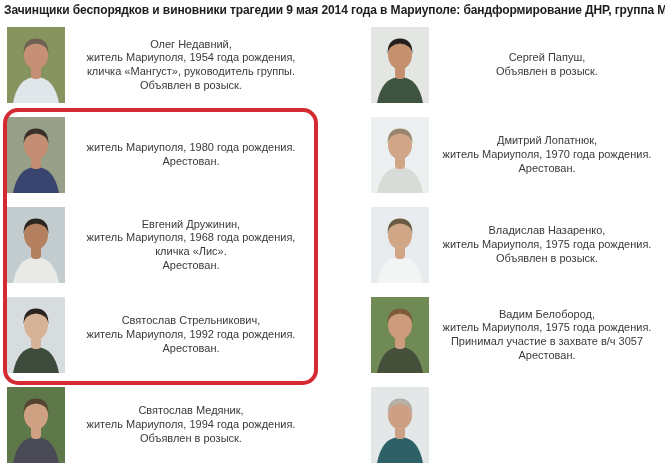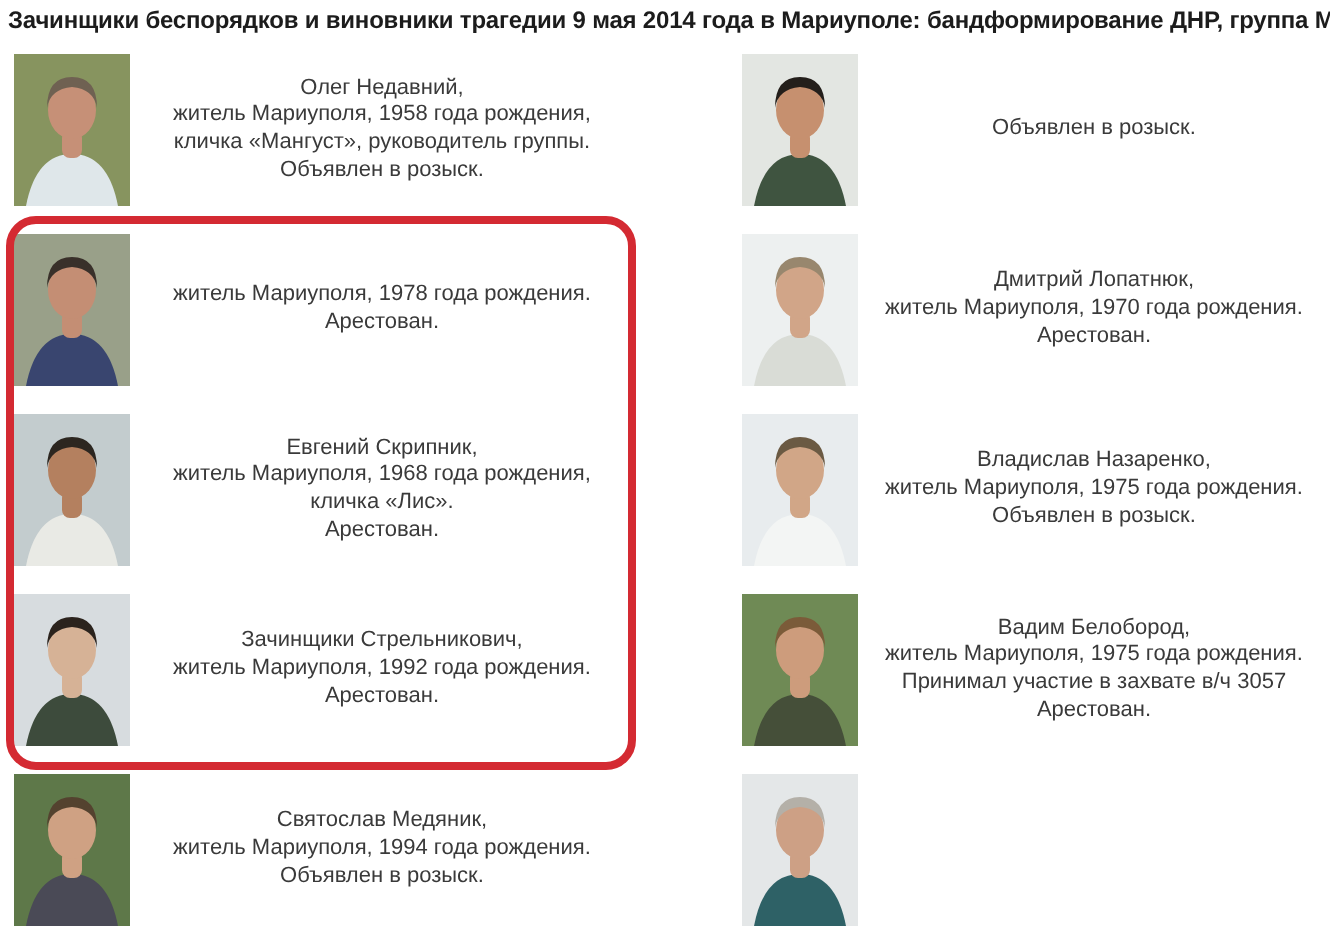--- a/index.html
+++ b/index.html
@@ -78,67 +78,67 @@
             <svg viewBox="0 0 58 76" xmlns="http://www.w3.org/2000/svg">
               <rect width="58" height="76" fill="var(--pbg)"></rect>
               <path d="M6 76 Q11 50 29 50 Q47 50 52 76 Z" fill="var(--pshirt)"></path>
               <rect x="24" y="38" width="10" height="14" rx="4" fill="var(--pskin)"></rect>
               <ellipse cx="29" cy="28" rx="12" ry="14.5" fill="var(--pskin)"></ellipse>
               <path d="M16.5 27 Q16.5 11.5 29 11.5 Q41.5 11.5 41.5 27 Q40 17.5 29 16.5 Q18 17.5 16.5 27 Z" fill="var(--phair)"></path>
             </svg>
           </div>
         <div class="info">
           <div>Олег Недавний,</div>
-          <div>житель Мариуполя, 1958 года рождения, кличка «Мангуст», руководитель группы.</div>
+          <div>житель Мариуполя, 1954 года рождения, кличка «Мангуст», руководитель группы.</div>
           <div>Объявлен в розыск.</div>
         </div>
       </div>
       <div class="card">
         <div class="photo" style="--pbg: #99a089; --pshirt: #39456f; --phair: #39302a; --pskin: #c48e74;">
             <svg viewBox="0 0 58 76" xmlns="http://www.w3.org/2000/svg">
               <rect width="58" height="76" fill="var(--pbg)"></rect>
               <path d="M6 76 Q11 50 29 50 Q47 50 52 76 Z" fill="var(--pshirt)"></path>
               <rect x="24" y="38" width="10" height="14" rx="4" fill="var(--pskin)"></rect>
               <ellipse cx="29" cy="28" rx="12" ry="14.5" fill="var(--pskin)"></ellipse>
               <path d="M16.5 27 Q16.5 11.5 29 11.5 Q41.5 11.5 41.5 27 Q40 17.5 29 16.5 Q18 17.5 16.5 27 Z" fill="var(--phair)"></path>
             </svg>
           </div>
         <div class="info">
-          <div>житель Мариуполя, 1978 года рождения.</div>
+          <div>житель Мариуполя, 1980 года рождения.</div>
           <div>Арестован.</div>
         </div>
       </div>
       <div class="card">
         <div class="photo" style="--pbg: #c3ccce; --pshirt: #e9eae5; --phair: #2c2620; --pskin: #b4805f;">
             <svg viewBox="0 0 58 76" xmlns="http://www.w3.org/2000/svg">
               <rect width="58" height="76" fill="var(--pbg)"></rect>
               <path d="M6 76 Q11 50 29 50 Q47 50 52 76 Z" fill="var(--pshirt)"></path>
               <rect x="24" y="38" width="10" height="14" rx="4" fill="var(--pskin)"></rect>
               <ellipse cx="29" cy="28" rx="12" ry="14.5" fill="var(--pskin)"></ellipse>
               <path d="M16.5 27 Q16.5 11.5 29 11.5 Q41.5 11.5 41.5 27 Q40 17.5 29 16.5 Q18 17.5 16.5 27 Z" fill="var(--phair)"></path>
             </svg>
           </div>
         <div class="info">
-          <div>Евгений Скрипник,</div>
+          <div>Евгений Дружинин,</div>
           <div>житель Мариуполя, 1968 года рождения, кличка «Лис».</div>
           <div>Арестован.</div>
         </div>
       </div>
       <div class="card">
         <div class="photo" style="--pbg: #d7dcdf; --pshirt: #3d4b3c; --phair: #2b231d; --pskin: #d6b296;">
             <svg viewBox="0 0 58 76" xmlns="http://www.w3.org/2000/svg">
               <rect width="58" height="76" fill="var(--pbg)"></rect>
               <path d="M6 76 Q11 50 29 50 Q47 50 52 76 Z" fill="var(--pshirt)"></path>
               <rect x="24" y="38" width="10" height="14" rx="4" fill="var(--pskin)"></rect>
               <ellipse cx="29" cy="28" rx="12" ry="14.5" fill="var(--pskin)"></ellipse>
               <path d="M16.5 27 Q16.5 11.5 29 11.5 Q41.5 11.5 41.5 27 Q40 17.5 29 16.5 Q18 17.5 16.5 27 Z" fill="var(--phair)"></path>
             </svg>
           </div>
         <div class="info">
-          <div>Зачинщики Стрельникович,</div>
+          <div>Святослав Стрельникович,</div>
           <div>житель Мариуполя, 1992 года рождения.</div>
           <div>Арестован.</div>
         </div>
       </div>
       <div class="card">
         <div class="photo" style="--pbg: #5e7849; --pshirt: #4a4a56; --phair: #54422f; --pskin: #cfa183;">
             <svg viewBox="0 0 58 76" xmlns="http://www.w3.org/2000/svg">
               <rect width="58" height="76" fill="var(--pbg)"></rect>
               <path d="M6 76 Q11 50 29 50 Q47 50 52 76 Z" fill="var(--pshirt)"></path>
               <rect x="24" y="38" width="10" height="14" rx="4" fill="var(--pskin)"></rect>
@@ -159,20 +159,21 @@
         <div class="photo" style="--pbg: #e3e6e2; --pshirt: #3f5440; --phair: #241f1b; --pskin: #c6906f;">
             <svg viewBox="0 0 58 76" xmlns="http://www.w3.org/2000/svg">
               <rect width="58" height="76" fill="var(--pbg)"></rect>
               <path d="M6 76 Q11 50 29 50 Q47 50 52 76 Z" fill="var(--pshirt)"></path>
               <rect x="24" y="38" width="10" height="14" rx="4" fill="var(--pskin)"></rect>
               <ellipse cx="29" cy="28" rx="12" ry="14.5" fill="var(--pskin)"></ellipse>
               <path d="M16.5 27 Q16.5 11.5 29 11.5 Q41.5 11.5 41.5 27 Q40 17.5 29 16.5 Q18 17.5 16.5 27 Z" fill="var(--phair)"></path>
             </svg>
           </div>
         <div class="info">
+          <div>Сергей Папуш,</div>
           <div>Объявлен в розыск.</div>
         </div>
       </div>
       <div class="card">
         <div class="photo" style="--pbg: #edf0f0; --pshirt: #d9dcd6; --phair: #98876e; --pskin: #d1a588;">
             <svg viewBox="0 0 58 76" xmlns="http://www.w3.org/2000/svg">
               <rect width="58" height="76" fill="var(--pbg)"></rect>
               <path d="M6 76 Q11 50 29 50 Q47 50 52 76 Z" fill="var(--pshirt)"></path>
               <rect x="24" y="38" width="10" height="14" rx="4" fill="var(--pskin)"></rect>
               <ellipse cx="29" cy="28" rx="12" ry="14.5" fill="var(--pskin)"></ellipse>

